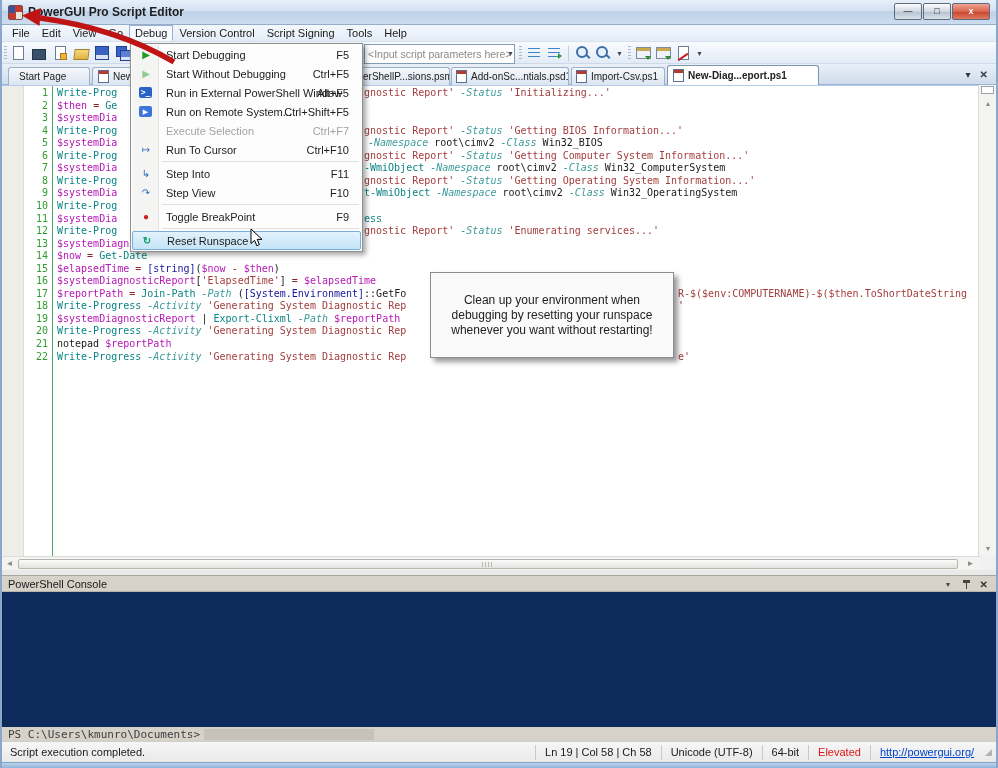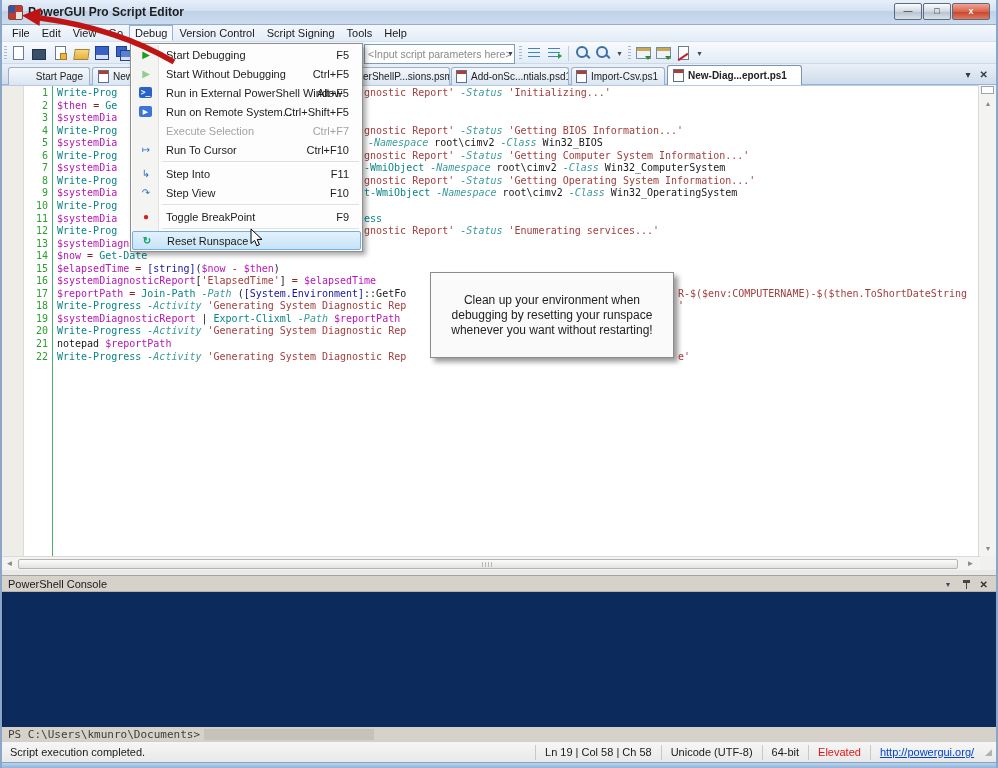--- a/index.html
+++ b/index.html
@@ -225,40 +225,40 @@
         <span class="tbi sign-script-icon"></span>
         <span class="dropdown-caret">▾</span>
       </div>
   </div>
 
   <div id="tabbar">
     <div id="tab-ctrls">
       <span>▾</span>
       <span style="font-weight:bold;">✕</span>
     </div>
-  <div class="tab" style="left: 6px; width: 82px; padding-left: 10px; justify-content: flex-end;">
+  <div class="tab" style="left: 6px; width: 82px; padding-left: 10px;">
         <span>Start Page</span>
       </div>
       <div class="tab" style="left: 90px; width: 64px; padding-left: 5px;">
         <span class="doc-ico"></span>
         <span>New-P</span>
       </div>
       <div class="tab" style="left: 296px; width: 152px; padding-left: 64px;">
         <span>erShellP...sions.psm1</span>
       </div>
       <div class="tab" style="left: 449px; width: 118px; padding-left: 4px;">
         <span class="doc-ico"></span>
         <span>Add-onSc...ntials.psd1</span>
       </div>
       <div class="tab" style="left: 569px; width: 94px; padding-left: 4px;">
         <span class="doc-ico"></span>
         <span>Import-Csv.ps1</span>
         <span class="check">✓</span>
       </div>
-      <div class="tab active" style="left: 665px; width: 135px; padding-left: 5px;">
+      <div class="tab active" style="left: 665px; width: 152px; padding-left: 5px;">
         <span class="doc-ico"></span>
         <span>New-Diag...eport.ps1</span>
       </div>
     </div>
 
   <div id="editor">
     <div id="bp-margin"></div>
     <div id="gutter-line"></div>
     <div id="lnums">
         <div class="lnum" style="top: 1px;">1</div>

